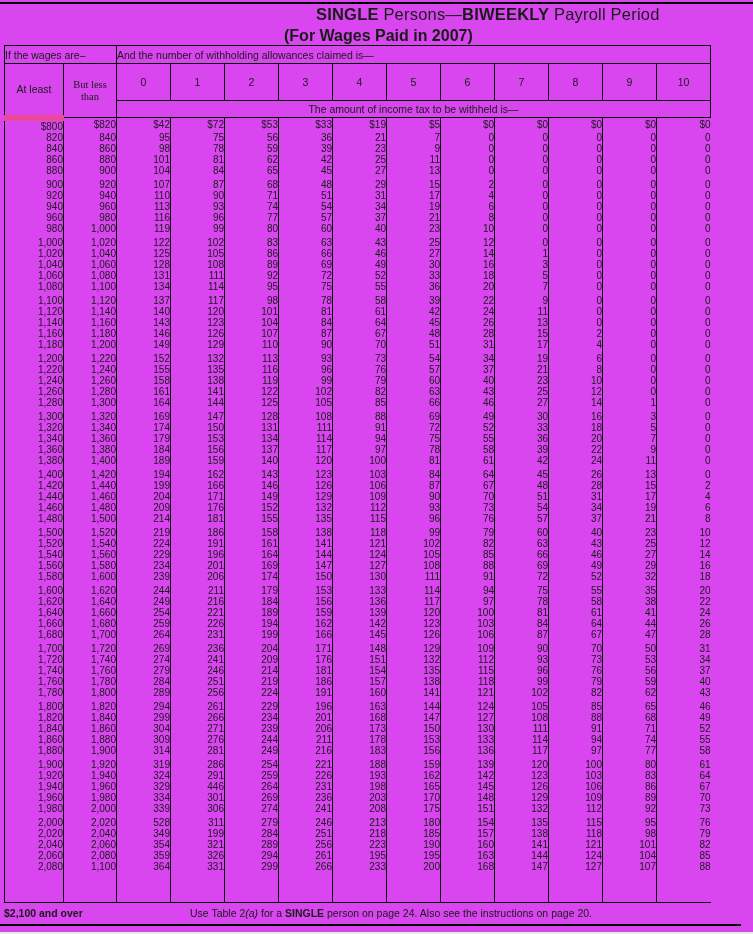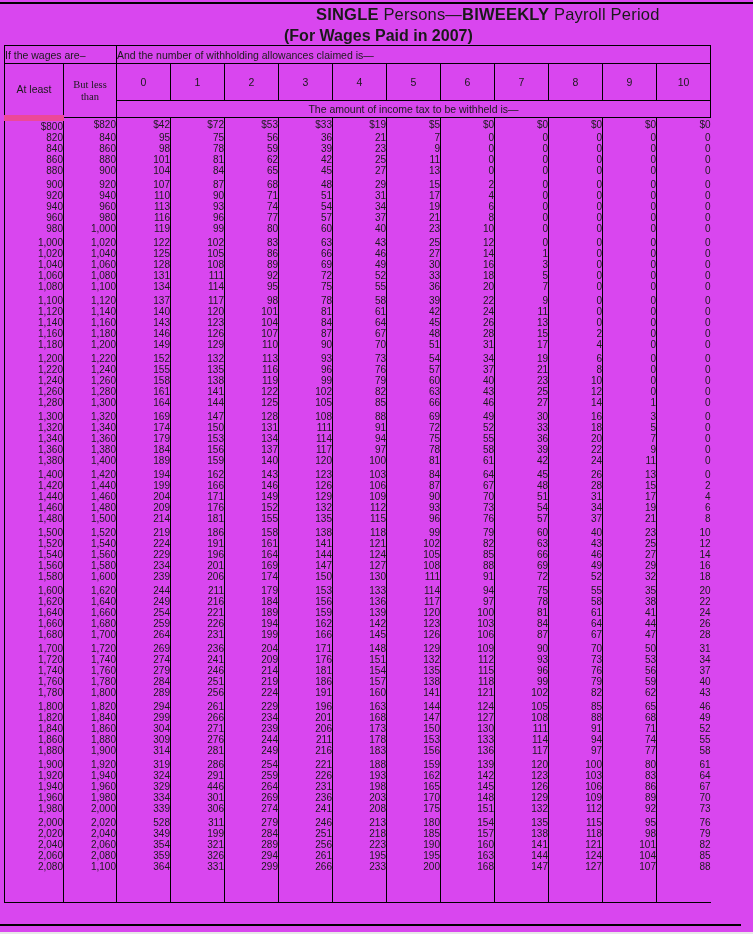--- a/index.html
+++ b/index.html
@@ -1263,16 +1263,20 @@
           <td class="cv"></td>
           <td class="cv"></td>
           <td class="cv"></td>
           <td class="cv"></td>
           <td class="cv"></td>
           <td class="cv"></td>
         </tr>
       </tbody>
   </table>
 
+  <div class="footer">
+    <span class="f-label">$2,100 and over</span>
+    <span class="f-note"><span>Use Table 2</span><span class="i">(a)</span><span> for a </span><span class="b">SINGLE</span><span> person on page 24. Also see the instructions on page 20.</span></span>
+  </div>
 
   <div class="rule rule-footer"></div>
   <div class="rule rule-bottom"></div>
 </div>
 
 </body></html>

